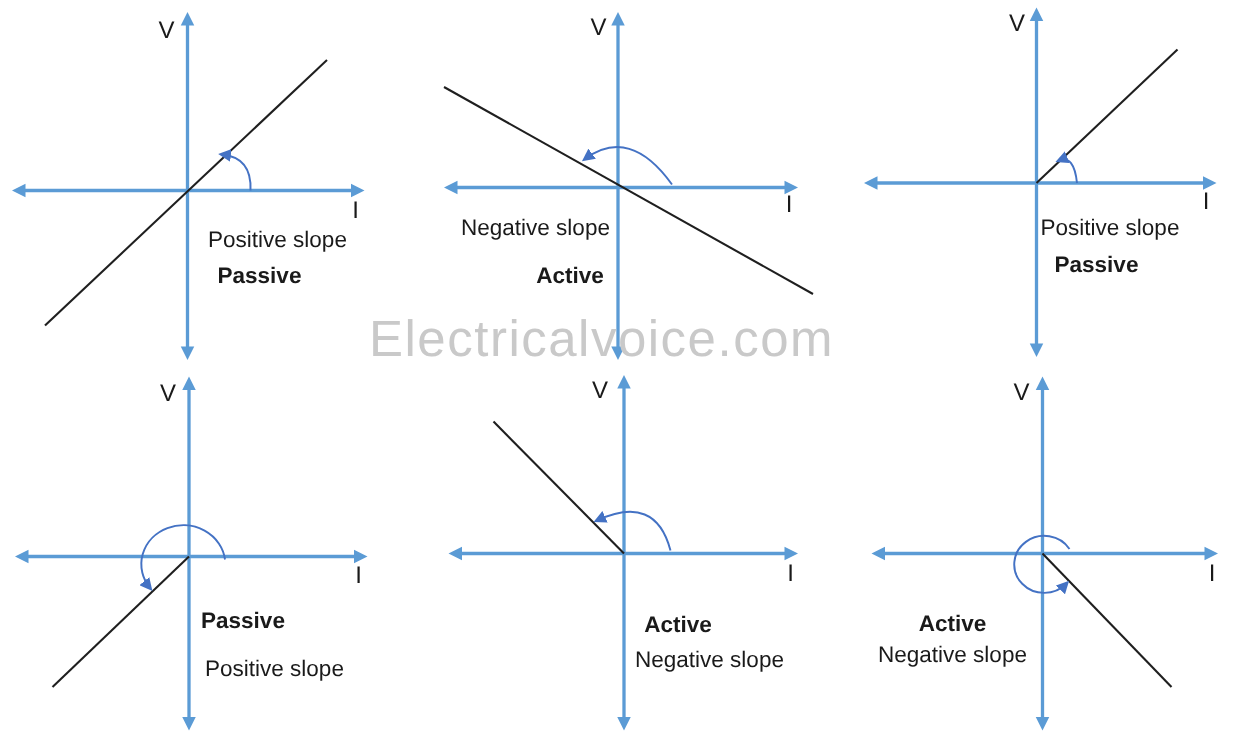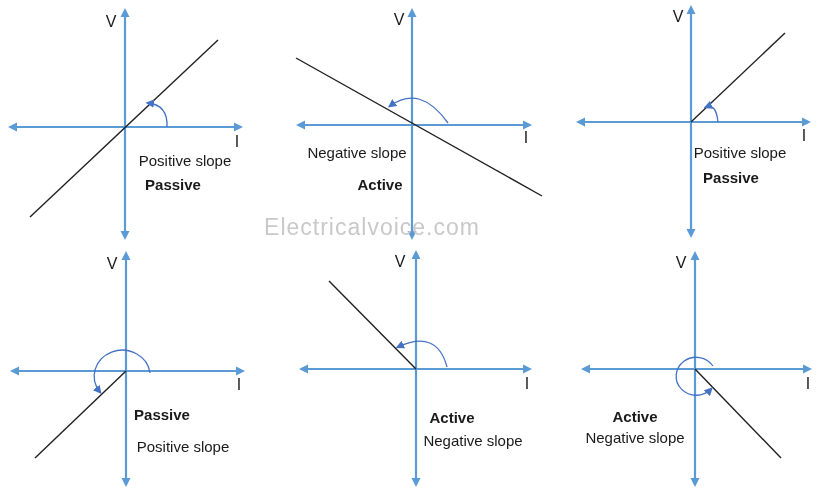--- a/index.html
+++ b/index.html
@@ -7,22 +7,22 @@
           font-family:"Liberation Sans",sans-serif;}
   svg{position:absolute;left:0;top:0;}
   .axis{stroke:var(--axis-color,#5b9bd5);stroke-width:2.2;fill:none;}
   .ah{fill:var(--axis-color,#5b9bd5);stroke:none;}
   .vi{stroke:var(--line-color,#1f1f1f);stroke-width:1.4;fill:none;}
   .arc{stroke:var(--arc-color,#4472c4);stroke-width:1.3;fill:none;}
   text{font-family:"Liberation Sans",sans-serif;}
   .axlbl{font-size:16px;fill:var(--text-color,#1a1a1a);text-anchor:middle;dominant-baseline:central;}
   .cap{font-size:15px;fill:var(--text-color,#1a1a1a);text-anchor:middle;dominant-baseline:central;}
   .cap.bold{font-weight:700;}
-  .watermark{position:absolute;left:372px;top:227px;transform:translate(-50%,-50%);
-             color:var(--watermark-color,#c9c9c9);font-size:23px;letter-spacing:1px;
+  .watermark{position:absolute;left:401px;top:227px;transform:translate(-50%,-50%);
+             color:var(--watermark-color,#c9c9c9);font-size:34px;letter-spacing:1px;
              white-space:nowrap;pointer-events:none;}
 </style>
 </head>
 <body>
 
 <div class="canvas" style="--axis-color: #5b9bd5; --arc-color: #4472c4; --line-color: #1f1f1f; --text-color: #1a1a1a; --watermark-color: #c9c9c9;">
   <svg id="fig" width="823" height="493" viewBox="0 0 823 493">
     <defs>
       <marker id="arcArrow" viewBox="0 0 10 10" refX="7" refY="5" markerWidth="6.5" markerHeight="6.5" orient="auto">
         <path d="M0,0 L10,5 L0,10 z" fill="#4472c4"></path>

